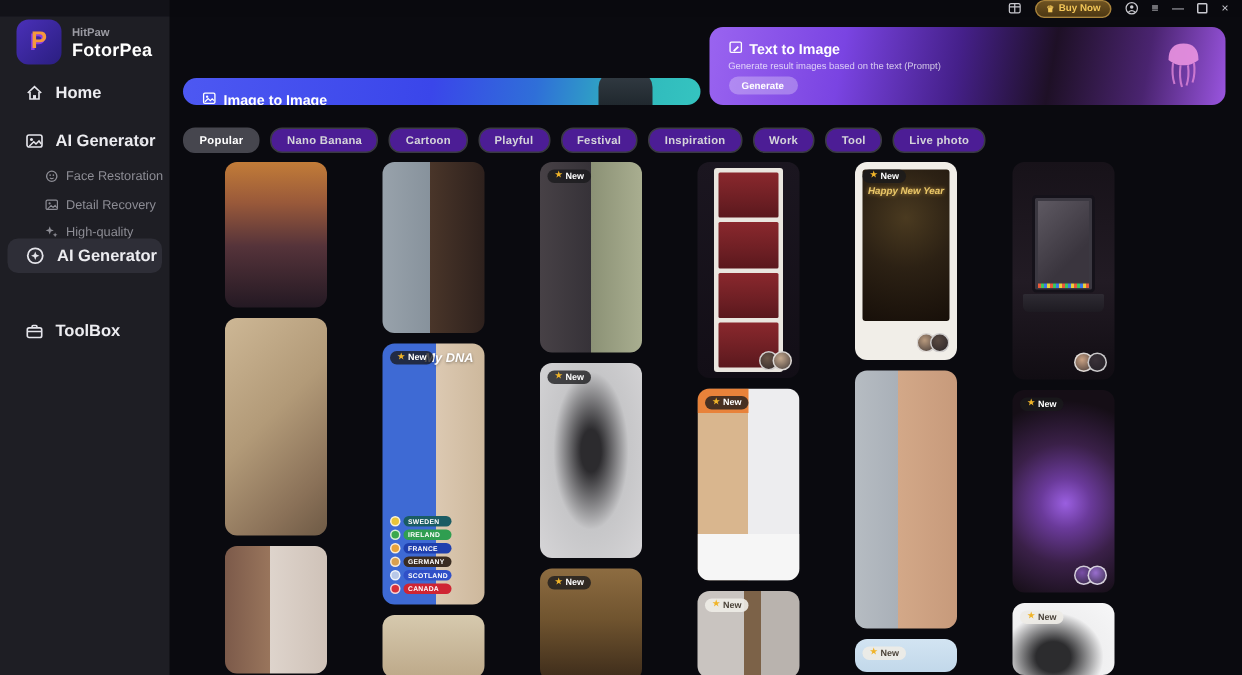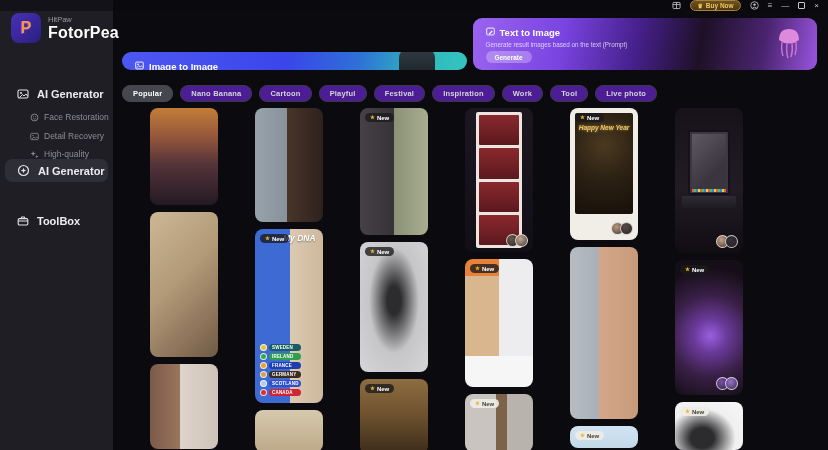--- a/index.html
+++ b/index.html
@@ -14,22 +14,22 @@
   .buynow{display:flex;align-items:center;gap:3px;background:linear-gradient(180deg,#6e5220,#4d3813);
     border:1px solid #a8823a;border-radius:6px;padding:1px 6px;color:#f2c659;font-size:6.5px;font-weight:700;cursor:pointer;}
   .crown{font-size:6px;}
 
   
   .sidebar{position:absolute;left:0;top:0;bottom:0;width:113px;background:#1e1e24;z-index:10;}
   .brand{position:absolute;top:13px;left:11px;display:flex;gap:7px;align-items:center;}
   .logo{width:30px;height:30px;border-radius:8px;background:linear-gradient(135deg,#4a30b8,#2a1e80);
     display:flex;align-items:center;justify-content:center;}
   .logo span{font-size:16px;font-weight:800;color:#f59a3c;text-shadow:-1px 1px 0 #8a3ce8;}
-  .b1{font-size:7.5px;color:#9a9aa2;}
-  .b2{font-size:16px;font-weight:800;color:#fff;letter-spacing:.2px;}
+  .b1{font-size:7.5px;color:#9a9aa2;font-weight:bold;}
+  .b2{font-size:12px;font-weight:800;color:#fff;letter-spacing:.2px;}
   .nav{position:absolute;left:0;width:113px;height:24px;display:flex;align-items:center;gap:8px;
     padding-left:17px;box-sizing:border-box;color:#ececf0;font-size:11px;font-weight:700;cursor:pointer;}
   .nav svg{flex:none;color:#e4e4ea;}
   .home{top:50px;} .enh{top:82px;}
   .chev{position:absolute;right:16px;font-size:5px;color:#cfcfd4;}
   .sub{position:absolute;left:30px;right:4px;display:flex;align-items:flex-start;gap:5px;color:#8d8d95;
     font-size:8.5px;line-height:1.25;cursor:pointer;}
   .sub svg{flex:none;margin-top:1px;color:#8d8d95;}
   .s1{top:112px;} .s2{top:131px;} .s3{top:149px;}
   .gen{top:159px;left:5px;width:103px;border-radius:7px;background:#2e2e37;padding-left:12px;height:23px;}
@@ -130,20 +130,28 @@
     <div class="brand">
       <div class="logo">
           <span>P</span>
         </div>
       <div>
         <div class="b1">HitPaw</div>
         <div class="b2">FotorPea</div>
       </div>
     </div>
 
+    <div class="nav home">
+      <svg viewBox="0 0 12 12" width="12" height="12">
+          <path d="M1.5 6 6 1.8 10.5 6" fill="none" stroke="currentColor" stroke-width="1.1"></path>
+          <path d="M3 5.4V10h6V5.4" fill="none" stroke="currentColor" stroke-width="1.1"></path>
+          <rect x="5" y="7.4" width="2" height="2.6" fill="currentColor"></rect>
+        </svg>
+      <span>Home</span>
+    </div>
 
     <div class="nav enh">
       <svg viewBox="0 0 12 12" width="12" height="12">
           <rect x="1" y="2" width="10" height="8" rx="1.4" fill="none" stroke="currentColor" stroke-width="1.1"></rect>
           <circle cx="4" cy="5" r="1" fill="currentColor"></circle>
           <path d="M2.5 9.5 5.5 6.5 7 8 9 6 10.5 8" fill="none" stroke="currentColor" stroke-width="1"></path>
         </svg>
       <span>AI Generator</span>
       <span class="chev">▲</span>
     </div>

